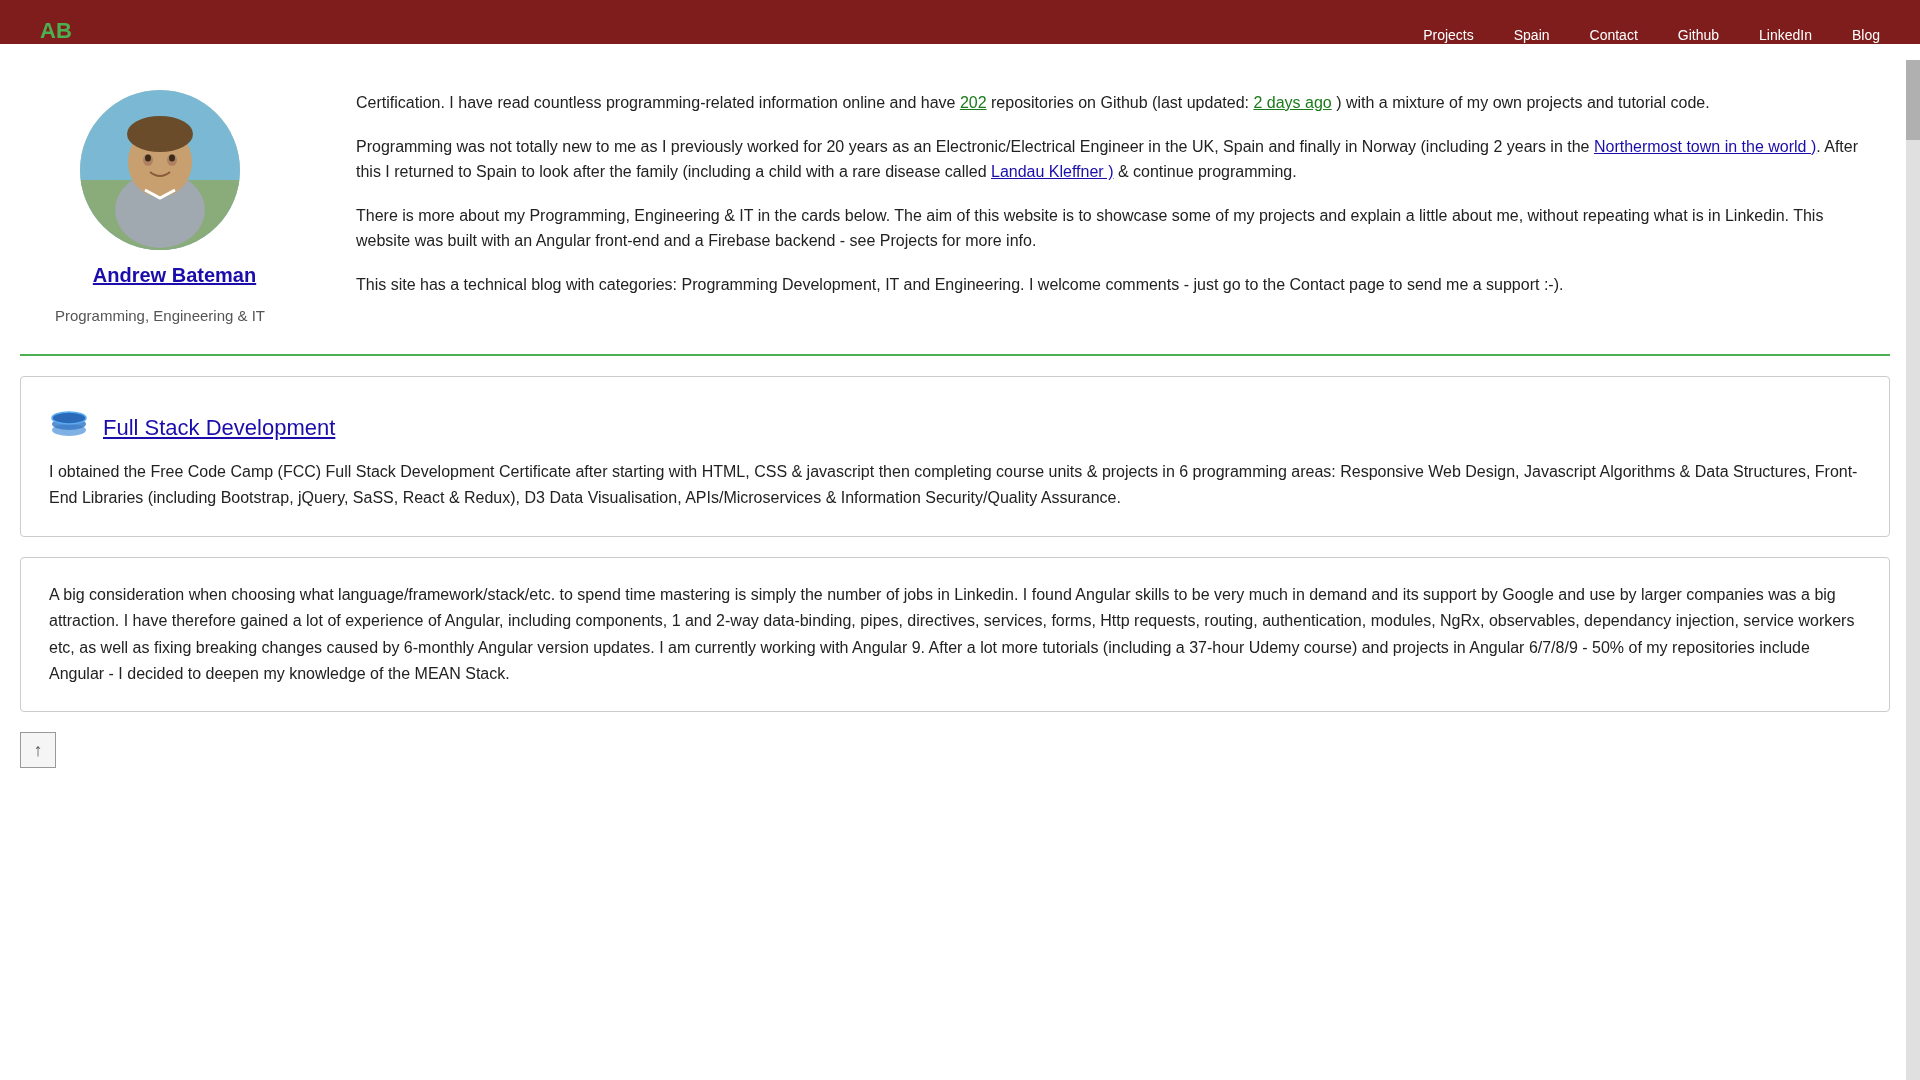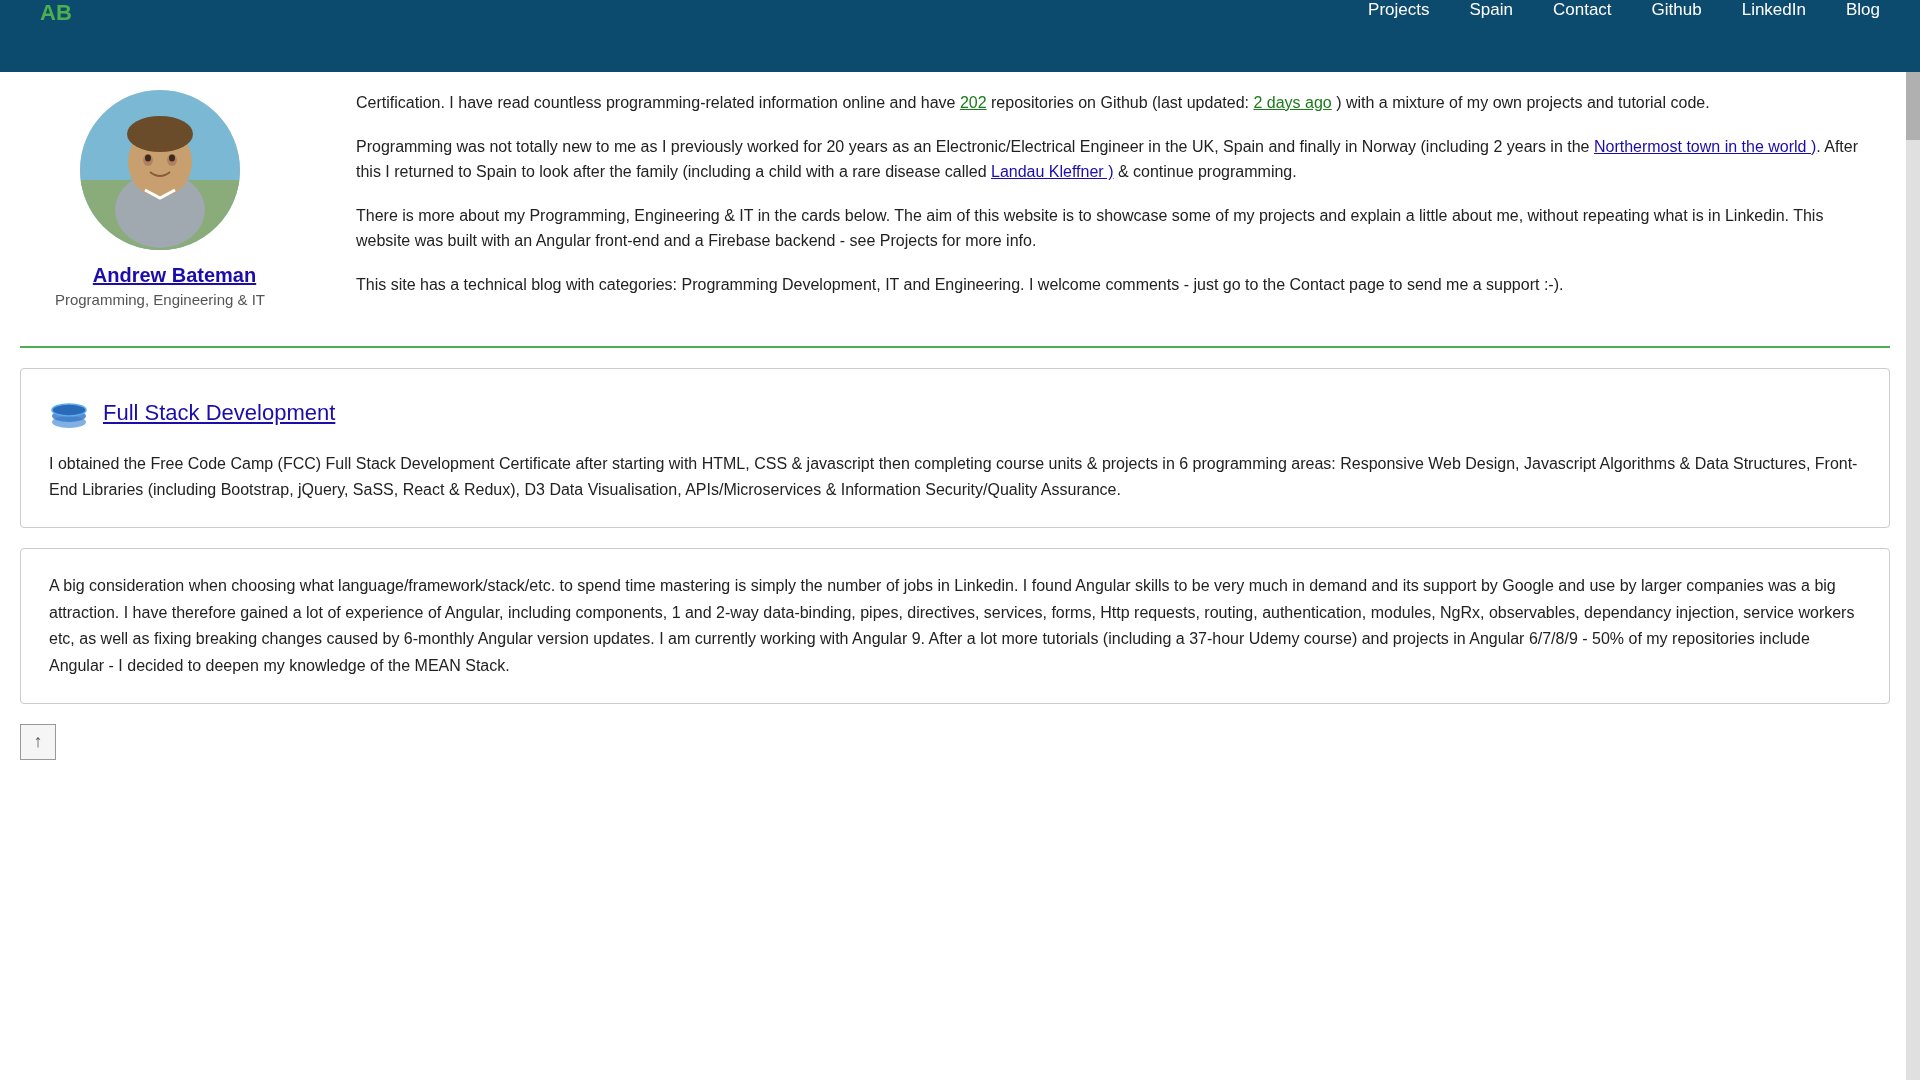--- a/index.html
+++ b/index.html
@@ -13,24 +13,24 @@
       font-size: 16px;
       background: #fff;
       color: #333;
       width: 1920px;
       min-height: 1080px;
       overflow-x: hidden;
     }
 
     
     nav {
-      background: #0c4a6e;
-      height: 72px;
-      display: flex;
-      align-items: flex-start;
+      background: #7f1d1d;
+      height: 44px;
+      display: flex;
+      align-items: flex-end;
       justify-content: space-between;
       padding: 0 40px;
       position: fixed;
       top: 0;
       left: 0;
       right: 0;
       z-index: 100;
     }
 
     .nav-logo {
@@ -42,21 +42,21 @@
 
     .nav-links {
       display: flex;
       gap: 40px;
       list-style: none;
     }
 
     .nav-links a {
       color: #fff;
       text-decoration: none;
-      font-size: 17px;
+      font-size: 14px;
     }
 
     .nav-links a.underline {
     }
 
     
     .scrollbar {
       position: fixed;
       right: 0;
       top: 60px;
@@ -120,21 +120,21 @@
       font-size: 20px;
       font-weight: bold;
       margin-top: 14px;
       cursor: pointer;
       margin-left: 29px;
     }
 
     .profile-subtitle {
       color: #555;
       font-size: 15px;
-      margin-top: 4px;
+      margin-top: 20px;
       text-align: center;
     }
 
     .bio-col {
       flex: 1;
       padding-top: 10px;
     }
 
     .bio-col p {
       margin-bottom: 18px;
@@ -163,21 +163,21 @@
     
     .card {
       border: 1px solid #ccc;
       border-radius: 4px;
       margin: 20px 20px;
       padding: 24px 28px;
     }
 
     .card-header {
       display: flex;
-      align-items: center;
+      align-items: flex-end;
       gap: 14px;
       margin-bottom: 18px;
     }
 
     .card-title {
       color: #1a0dab;
       text-decoration: underline;
       font-size: 22px;
       font-weight: normal;
       cursor: pointer;

